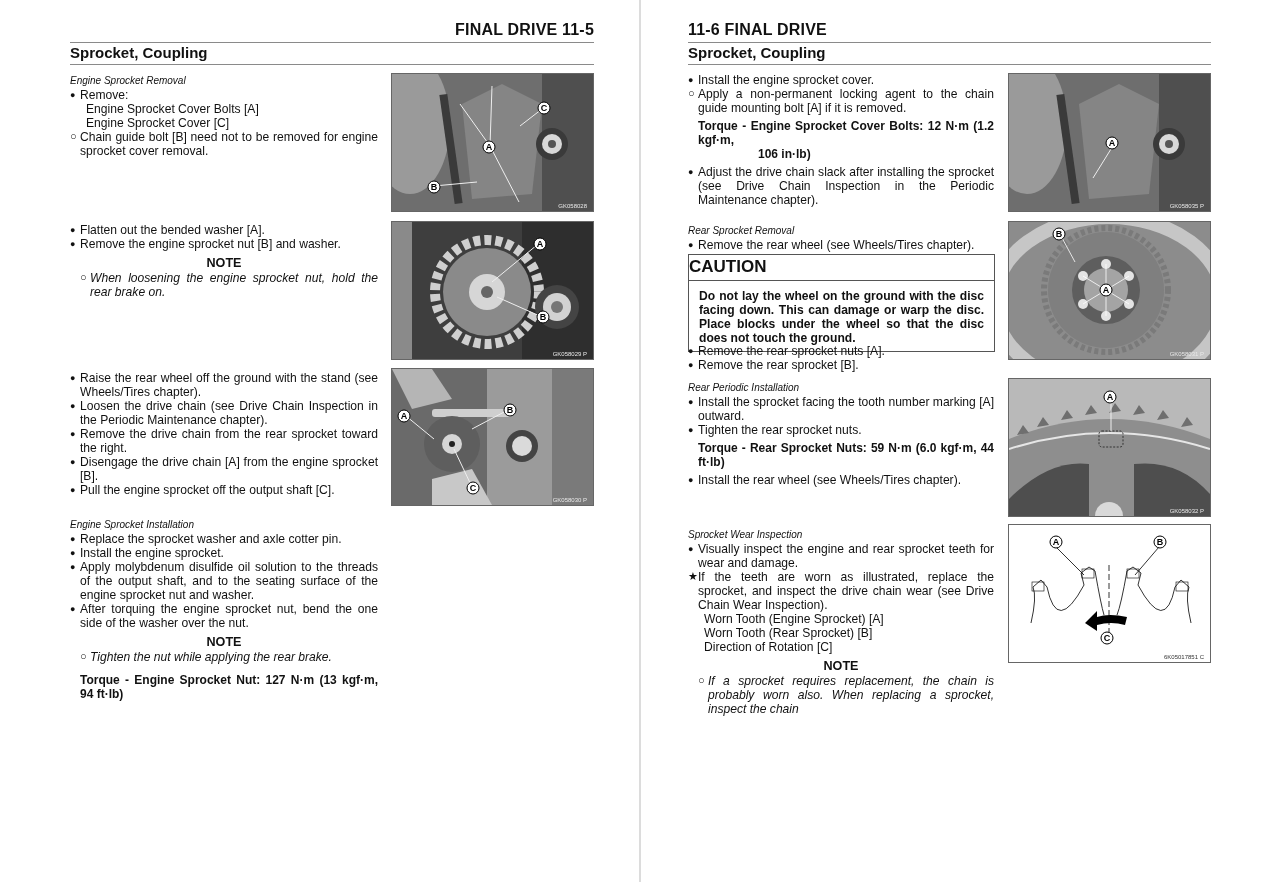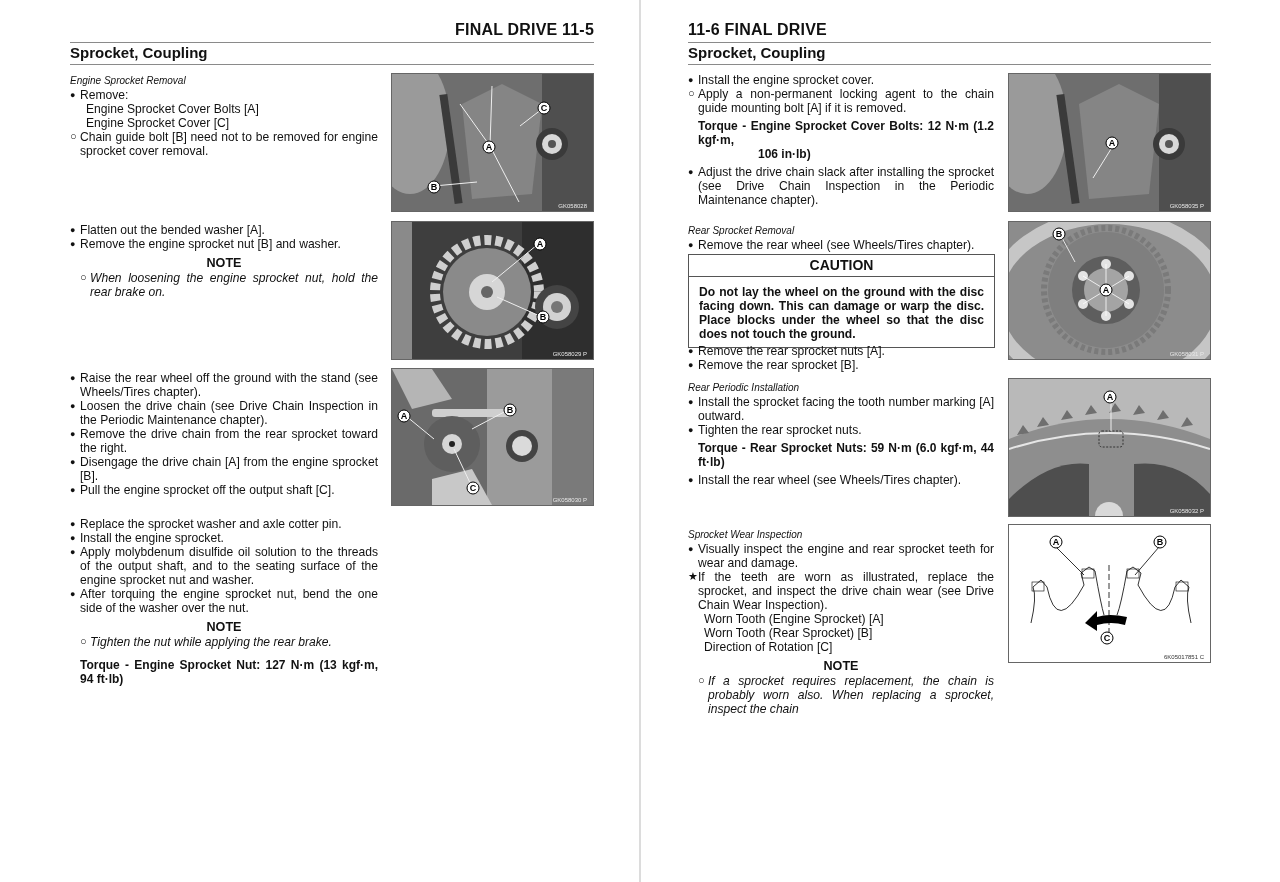--- a/index.html
+++ b/index.html
@@ -29,21 +29,21 @@
   .torque .cont { display:block; padding-left:60px; }
   .just { text-align:justify; }
 
   .fig { position:absolute; border:1px solid #666; overflow:hidden; background:#7d7d7d; }
   .fig svg { display:block; }
   .fig .code { position:absolute; right:6px; bottom:2px; font-size:6px; color:#e8e8e8; font-family:"Liberation Sans", sans-serif; }
   .fig.line { background:#fff; }
   .fig.line .code { color:#333; }
 
   .caution { position:absolute; border:1px solid #555; font-size:12.1px; }
-  .caution .ch { text-align:center; font-weight:bold; font-size:14px; padding:2px 0 3px; border-bottom:1px solid #555; }
+  .caution .ch { font-weight:bold; font-size:17px; padding:2px 0 3px; border-bottom:1px solid #555; }
   .caution .cb { font-weight:bold; padding:8px 10px 6px; line-height:14px; text-align:justify; }
 </style>
 </head>
 <body>
 
 <div class="divider"></div>
 
 <div class="page left">
   <div class="runhead" style="right:46px;">FINAL DRIVE 11-5</div>
   <div class="hrule" style="left:70px; width:524px; top:42px;"></div>
@@ -146,20 +146,21 @@
         <circle cx="118" cy="41" r="6" fill="#fff" stroke="#000"></circle>
           <text x="118" y="44">B</text>
         <circle cx="81" cy="119" r="6" fill="#fff" stroke="#000"></circle>
           <text x="81" y="122">C</text>
       </g>
     </svg>
     <span class="code">GK058030  P</span>
   </div>
 
   <div class="blk just" style="left:70px; top:517px; width:308px;">
+    <div class="sub">Engine Sprocket Installation</div>
     <div class="item"><span class="mk">●</span><span>Replace the sprocket washer and axle cotter pin.</span></div>
     <div class="item"><span class="mk">●</span><span>Install the engine sprocket.</span></div>
     <div class="item"><span class="mk">●</span><span>Apply molybdenum disulfide oil solution to the threads of the output shaft, and to the seating surface of the engine sprocket nut and washer.</span></div>
     <div class="item"><span class="mk">●</span><span>After torquing the engine sprocket nut, bend the one side of the washer over the nut.</span></div>
     <div class="note-h">NOTE</div>
     <div class="note-item note"><span class="mk">○</span><span>Tighten the nut while applying the rear brake.</span></div>
     <div class="torque" style="margin-top:9px;">Torque - Engine Sprocket Nut:  127 N·m (13 kgf·m, 94 ft·lb)</div>
   </div>
 </div>
 

